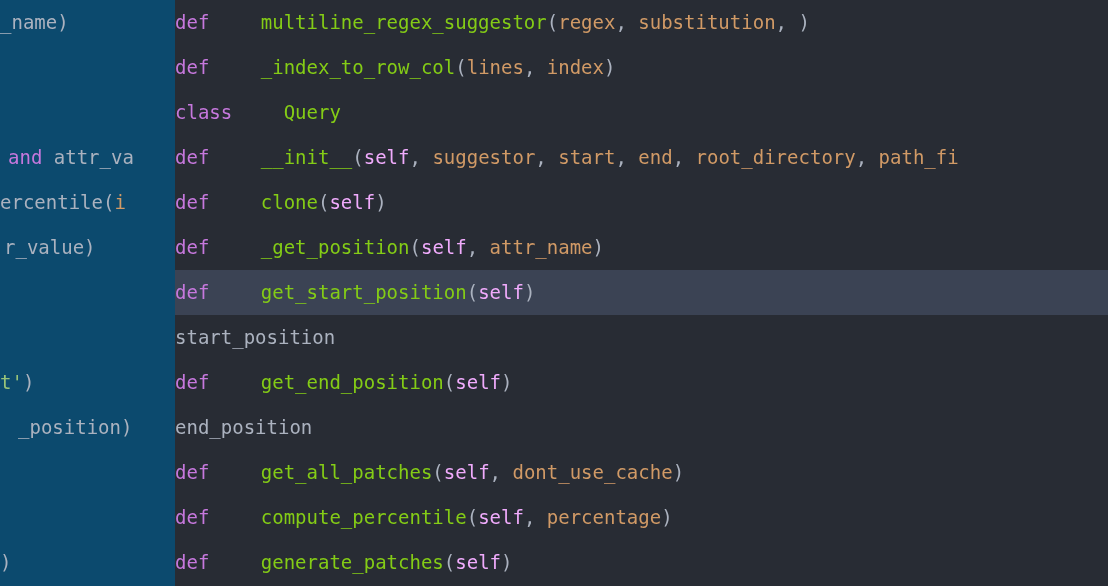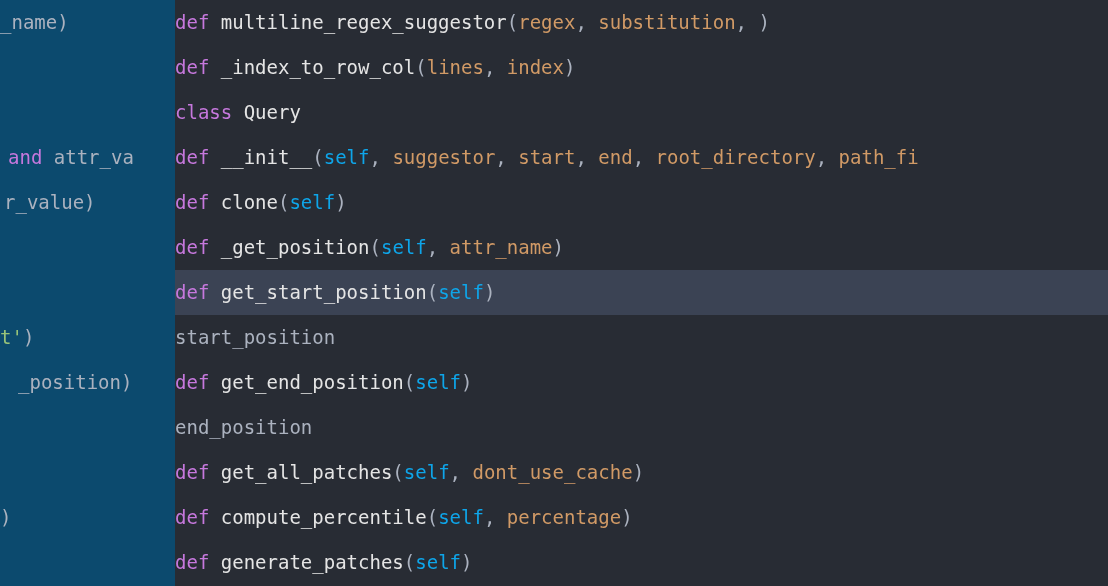--- a/index.html
+++ b/index.html
@@ -37,37 +37,38 @@
   padding-left: 0;
   justify-content: flex-start;
 }
 .right-panel .code-row {
   padding-left: 0;
 }
 .hl-row {
   background: #3b4354;
 }
 .kw { color: #c678dd; }    
-.fn { color: #e5e5e5; }    
+.fn { color: #84cc16; margin-left: 40px; }    
 .param { color: #d19a66; } 
-.self { color: #0ea5e9; }  
+.self { color: #f0abfc; }  
 .txt { color: #abb2bf; }   
 .str { color: #98c379; }   
 .punct { color: #abb2bf; }
 .ind1 { padding-left: 210px; }
 .ind2 { padding-left: 245px; }
 </style>
 </head>
 <body>
 
 <div class="left-panel" id="left-panel">
     <div class="code-row" style="padding-left: 0px;"><span class="txt">_name</span><span class="punct">)</span></div>
     <div class="code-row" style="padding-left: 0px;"></div>
     <div class="code-row" style="padding-left: 0px;"></div>
     <div class="code-row" style="padding-left: 8px;"><span class="kw">and</span><span class="txt"> attr_va</span></div>
+    <div class="code-row" style="padding-left: 0px;"><span class="txt">ercentile(</span><span class="param">i</span></div>
     <div class="code-row" style="padding-left: 4px;"><span class="txt">r_value)</span></div>
     <div class="code-row" style="padding-left: 0px;"></div>
     <div class="code-row" style="padding-left: 0px;"></div>
     <div class="code-row" style="padding-left: 0px;"><span class="str">t'</span><span class="punct">)</span></div>
     <div class="code-row" style="padding-left: 18px;"><span class="txt">_position)</span></div>
     <div class="code-row" style="padding-left: 0px;"></div>
     <div class="code-row" style="padding-left: 0px;"></div>
     <div class="code-row" style="padding-left: 0px;"><span class="punct">)</span></div>
   </div>
 <div class="right-panel" id="right-panel">

